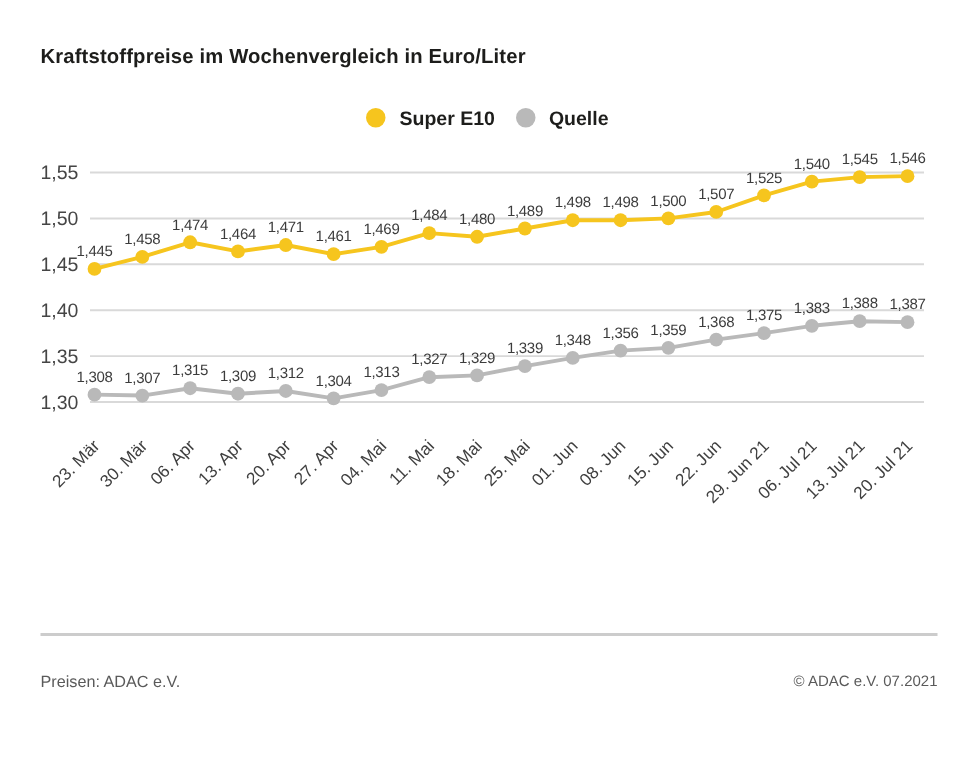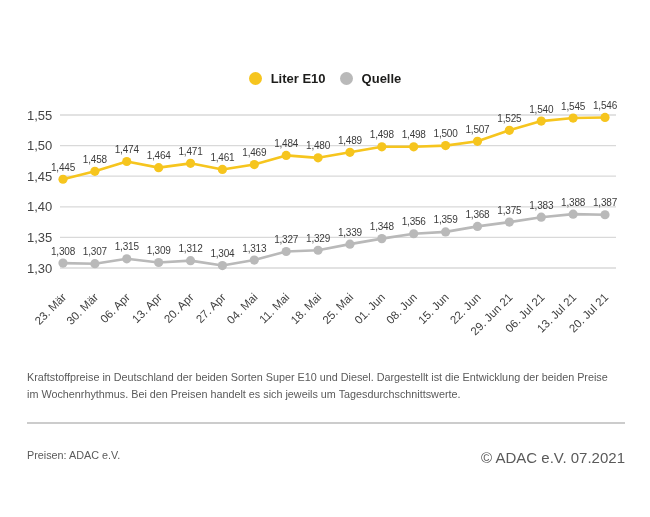--- a/index.html
+++ b/index.html
@@ -30,33 +30,34 @@
   .divider{
     position:absolute;left:27px;top:422px;width:598px;height:2px;
     background:#cccccc;
   }
   .footer-left{
     position:absolute;left:27px;top:449px;
     font-size:10.8px;color:#5a5a5a;
   }
   .footer-right{
     position:absolute;right:25px;top:449px;
-    font-size:15px;color:#5a5a5a;
+    font-size:10px;color:#5a5a5a;
   }
 </style>
 </head>
 <body>
 
 <div class="page">
 
+  <div class="title">Kraftstoffpreise im Wochenvergleich in Euro/Liter</div>
 
   <div class="legend">
     <div class="legend-item">
       <span class="legend-dot" style="background: rgb(246, 197, 30);"></span>
-      <span class="legend-label">Liter E10</span>
+      <span class="legend-label">Super E10</span>
     </div>
     <div class="legend-item">
       <span class="legend-dot" style="background: rgb(185, 185, 185);"></span>
       <span class="legend-label">Quelle</span>
     </div>
   </div>
 
   <svg class="chart-svg" width="650" height="265" viewBox="0 0 650 265" xmlns="http://www.w3.org/2000/svg">
       <line x1="60" y1="17" x2="616" y2="17" stroke="#d9d9d9" stroke-width="1.3"></line>
       <text x="27" y="21.5" font-size="13" fill="#454545" font-family="Liberation Sans, sans-serif">1,55</text>
@@ -157,20 +158,19 @@
       <circle cx="509.3529411764706" cy="124.10000000000002" r="4.6" fill="#b9b9b9"></circle>
       <text x="509.3529411764706" y="115.60000000000002" text-anchor="middle" font-size="10" fill="#3c3c3c" font-family="Liberation Sans, sans-serif" letter-spacing="-0.2">1,375</text>
       <circle cx="541.2352941176471" cy="119.20400000000002" r="4.6" fill="#b9b9b9"></circle>
       <text x="541.2352941176471" y="110.70400000000002" text-anchor="middle" font-size="10" fill="#3c3c3c" font-family="Liberation Sans, sans-serif" letter-spacing="-0.2">1,383</text>
       <circle cx="573.1176470588235" cy="116.14400000000009" r="4.6" fill="#b9b9b9"></circle>
       <text x="573.1176470588235" y="107.64400000000009" text-anchor="middle" font-size="10" fill="#3c3c3c" font-family="Liberation Sans, sans-serif" letter-spacing="-0.2">1,388</text>
       <circle cx="605" cy="116.75600000000001" r="4.6" fill="#b9b9b9"></circle>
       <text x="605" y="108.25600000000001" text-anchor="middle" font-size="10" fill="#3c3c3c" font-family="Liberation Sans, sans-serif" letter-spacing="-0.2">1,387</text>
     </svg>
 
-  <div class="footnote">Kraftstoffpreise in Deutschland der beiden Sorten Super E10 und Diesel. Dargestellt ist die Entwicklung der beiden Preise im Wochenrhythmus. Bei den Preisen handelt es sich jeweils um Tagesdurchschnittswerte.</div>
 
   <div class="divider"></div>
 
   <div class="footer-left">Preisen: ADAC e.V.</div>
   <div class="footer-right">© ADAC e.V. 07.2021</div>
 
 </div>
 
 </body></html>

